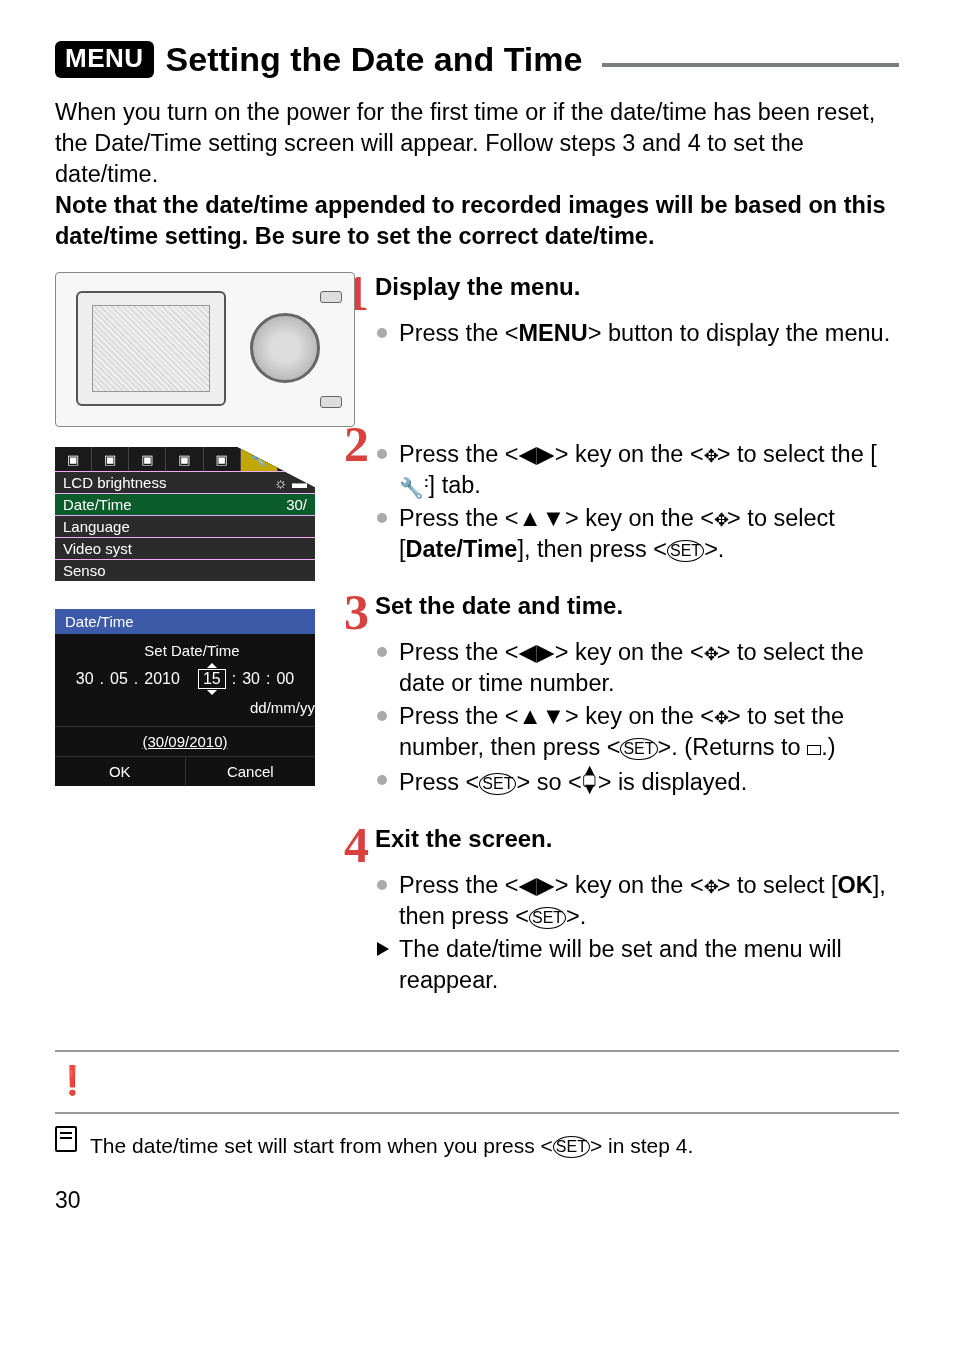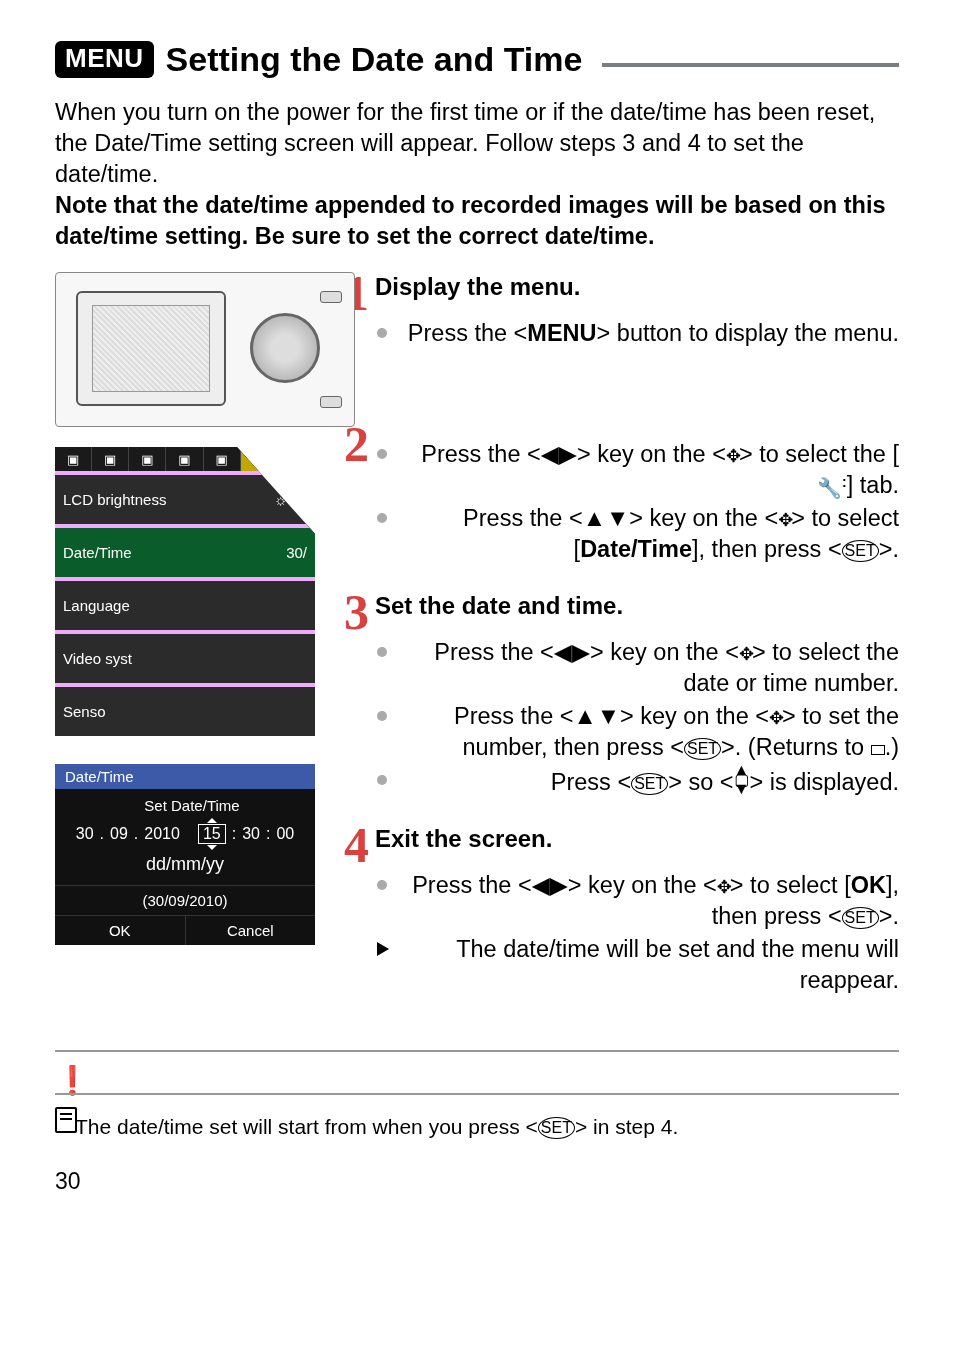--- a/index.html
+++ b/index.html
@@ -113,22 +113,22 @@
   .menu-tab {
     flex: 1;
     display: flex;
     align-items: center;
     justify-content: center;
     font-size: 13px;
     border-right: 1px solid #444;
   }
   .menu-tab.active { background: #c1a800; color: #000; }
   .menu-row {
-    padding: 16px 8px;
-    border-top: 4px solid #f0abfc;
+    padding: 2px 8px;
+    border-top: 1px solid #f0abfc;
     font-size: 15px;
     white-space: nowrap;
     overflow: hidden;
   }
   .menu-row.hl { background: #0a5d2a; }
 
   .datetime-shot {
     width: 260px;
     background: #111;
     color: #fff;
@@ -165,22 +165,22 @@
     border-bottom: 5px solid #fff;
   }
   .dt-values .boxed::after {
     content: "";
     position: absolute;
     bottom: -7px; left: 50%; transform: translateX(-50%);
     border-left: 5px solid transparent;
     border-right: 5px solid transparent;
     border-top: 5px solid #fff;
   }
-  .dt-format { padding: 4px 0 10px 0; font-size: 18px; }
-  .dt-example { padding: 6px 0; font-size: 15px; border-top: 1px solid #333; }
+  .dt-format { padding: 4px 0 10px 0; font-size: 15px; text-align: right; }
+  .dt-example { padding: 6px 0; font-size: 15px; border-top: 1px solid #333; text-decoration: underline; }
   .dt-btns { display: flex; border-top: 1px solid #333; }
   .dt-btns div { flex: 1; padding: 6px 0; font-size: 15px; }
   .dt-btns div:first-child { border-right: 1px solid #333; }
 
   .step {
     display: flex;
     align-items: flex-start;
     margin-bottom: 12px;
   }
   .step-num {
@@ -198,21 +198,20 @@
   .step-title {
     font-size: 24px;
     font-weight: 900;
     margin-bottom: 6px;
     line-height: 1.25;
   }
   .step-list {
     list-style: none;
     padding: 0;
     margin: 16px 0 14px 0;
-    text-align: right;
   }
   .step-list li {
     position: relative;
     padding-left: 24px;
     font-size: 23.5px;
     line-height: 1.32;
     margin-bottom: 2px;
   }
   .step-list li::before {
     content: "";
@@ -261,22 +260,22 @@
   }
   .note-box .note-icon {
     position: absolute;
     left: 0;
     top: 10px;
     font-size: 28px;
     font-weight: 900;
   }
   .note-box2 {
     border-top: 2px solid #999;
-    margin-top: 13px;
-    padding: 18px 6px 0 20px;
+    margin-top: 32px;
+    padding: 18px 6px 0 35px;
     position: relative;
     font-size: 21px;
     line-height: 1.35;
   }
   .note-box2 .note-icon {
     position: absolute;
     left: 0;
     top: 12px;
     width: 22px;
     height: 26px;
@@ -361,21 +360,21 @@
         <div class="menu-row">Video syst</div>
         <div class="menu-row">Senso</div>
       </div>
 
       <div class="datetime-shot">
         <div class="dt-title">Date/Time</div>
         <div class="dt-sub">Set Date/Time</div>
         <div class="dt-values">
           <span>30</span>
             <span>.</span>
-          <span>09</span>
+          <span>05</span>
             <span>.</span>
           <span>2010</span>
           <span style="width:6px;"></span>
           <span class="boxed">15</span>
             <span>:</span>
           <span>30</span>
             <span>:</span>
           <span>00</span>
         </div>
         <div class="dt-format">dd/mm/yy</div>

